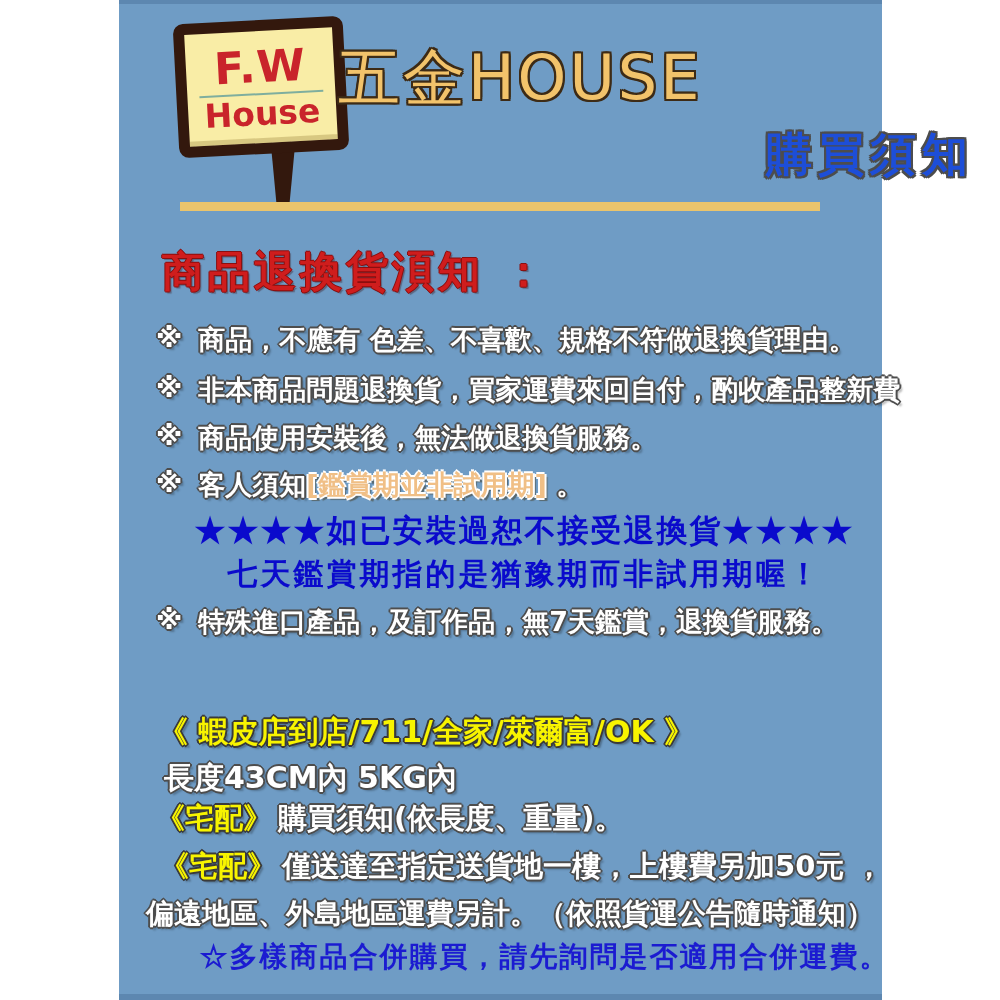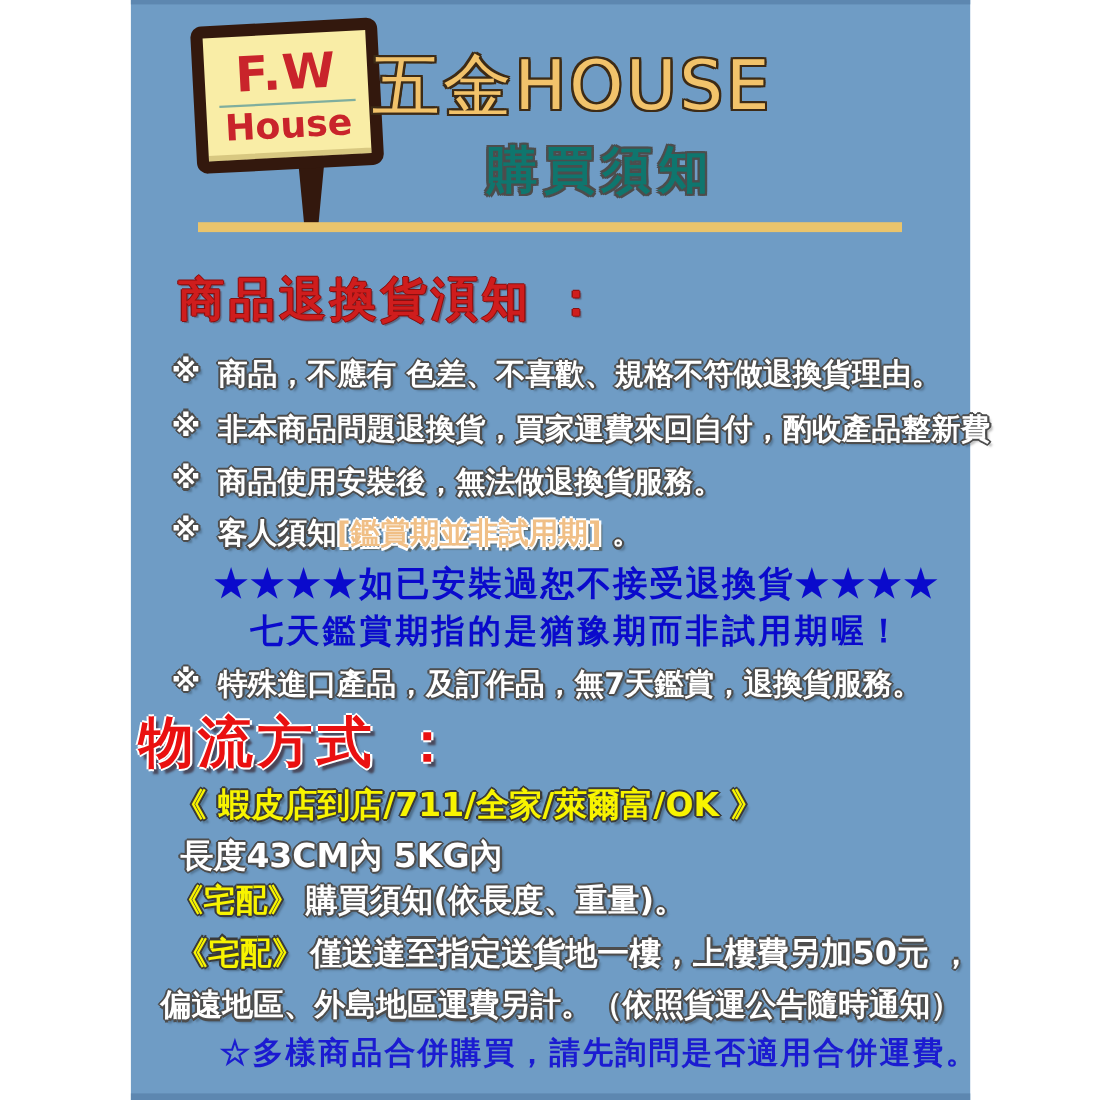--- a/index.html
+++ b/index.html
@@ -18,22 +18,22 @@
         box-shadow:inset 0 -5px 0 rgba(120,90,20,.25);display:flex;flex-direction:column;
         align-items:center;justify-content:center;}
   .sign-top{font-size:44px;font-weight:bold;color:#c9242b;line-height:1;letter-spacing:1px;}
   .sign-rule{width:84%;height:2px;background:#7fae9e;margin:4px 0 2px 0;}
   .sign-bottom{font-size:33px;font-weight:bold;color:#c9242b;line-height:1;}
 
   .title{position:absolute;left:338px;top:36px;font-size:62px;font-weight:normal;color:#f2c36b;
          letter-spacing:3px;
          text-shadow:2px 0 #3d2b16,-2px 0 #3d2b16,0 2px #3d2b16,0 -2px #3d2b16,
                      2px 2px #3d2b16,-2px -2px #3d2b16,2px -2px #3d2b16,-2px 2px #3d2b16;}
-  .subtitle{position:absolute;left:119px;top:124px;width:855px;text-align:center;
-            font-size:46px;font-weight:bold;color:#0f766e;letter-spacing:6px;
+  .subtitle{position:absolute;left:119px;top:124px;width:855px;text-align:right;
+            font-size:46px;font-weight:bold;color:#1d4ed8;letter-spacing:6px;
             text-shadow:2px 0 #4d4d4d,-2px 0 #4d4d4d,0 2px #4d4d4d,0 -2px #4d4d4d,
                         2px 2px #4d4d4d,-2px -2px #4d4d4d,2px -2px #4d4d4d,-2px 2px #4d4d4d;}
   .divider{position:absolute;left:180px;top:202px;width:640px;height:9px;background:#eac46c;}
 
   .returns-heading{position:absolute;left:162px;top:244px;font-size:42px;font-weight:bold;
             color:#cf1d1d;letter-spacing:4px;
             text-shadow:1px 0 #8a0f0f,-1px 0 #8a0f0f,0 1px #8a0f0f,0 -1px #8a0f0f,2px 2px 1px rgba(50,0,0,.35);}
 
   .w{color:#ffffff;font-weight:bold;
      text-shadow:2px 0 #4d4d4d,-2px 0 #4d4d4d,0 2px #4d4d4d,0 -2px #4d4d4d,
@@ -115,21 +115,20 @@
   </div>
 
   <div class="blue-line stars">★★★★如已安裝過恕不接受退換貨★★★★</div>
   <div class="blue-line note">七天鑑賞期指的是猶豫期而非試用期喔！</div>
 
   <div class="bullet b5">
     <span class="w">※</span>
     <span class="w">特殊進口產品，及訂作品，無7天鑑賞，退換貨服務。</span>
   </div>
 
-  <div class="ship-heading">物流方式 ：</div>
 
   <div class="ship-line s1">
     <span class="y">《 蝦皮店到店/711/全家/萊爾富/OK 》</span>
   </div>
   <div class="ship-line s2">
     <span class="w">長度43CM內 5KG內</span>
   </div>
   <div class="ship-line s3">
     <span class="y">《宅配》</span>
     <span class="w">購買須知(依長度、重量)。</span>

